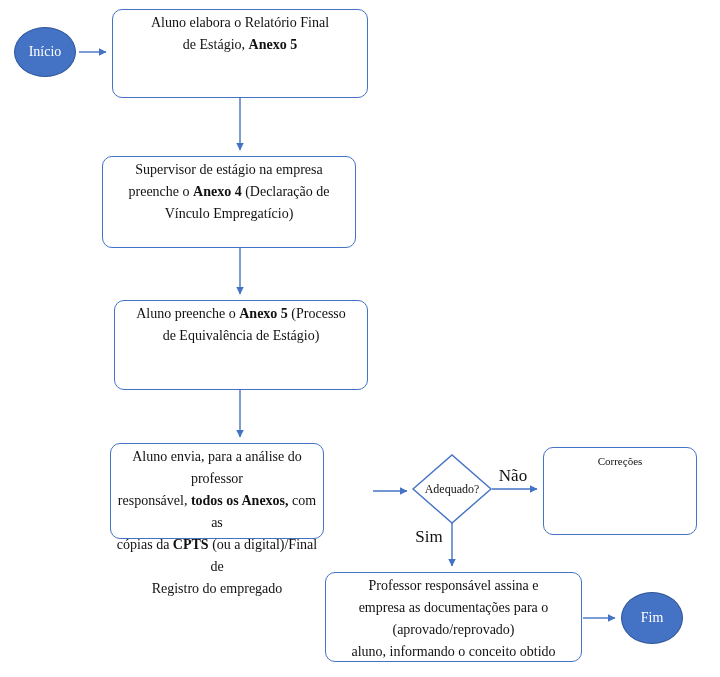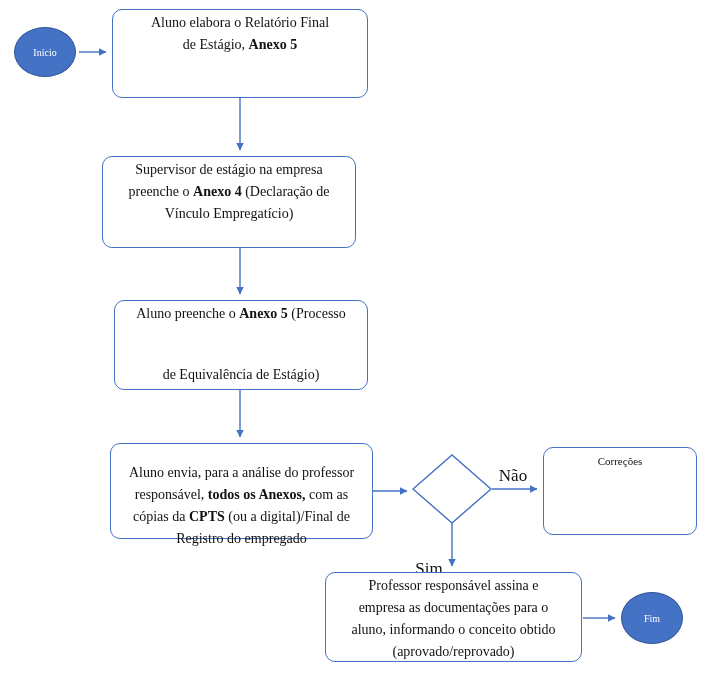--- a/index.html
+++ b/index.html
@@ -50,21 +50,21 @@
   .terminal {
     position: absolute;
     z-index: 2;
     background: var(--accent, #4472C4);
     border: 1.5px solid var(--accent-dark, #2F5597);
     border-radius: 50%;
     color: #ffffff;
     display: flex;
     align-items: center;
     justify-content: center;
-    font-size: 10px;
+    font-size: 14px;
     box-sizing: border-box;
     text-align: right;
   }
 
   
   .diamond-label {
     position: absolute;
     z-index: 2;
     display: flex;
     align-items: center;
@@ -74,31 +74,31 @@
   }
   .branch-label {
     position: absolute;
     z-index: 2;
     font-size: 17px;
     text-align: center;
   }
 
   #box1 { left: 112px; top: 9px;   width: 256px; height: 89px; }
   #box2 { left: 102px; top: 156px; width: 254px; height: 92px; }
-  #box3 { left: 114px; top: 300px; width: 254px; height: 90px; gap: 39px; }
-  #box4 { left: 110px; top: 443px; width: 263px; height: 96px; padding: 18px 2px; }
+  #box3 { left: 114px; top: 300px; width: 254px; height: 90px; }
+  #box4 { left: 110px; top: 443px; width: 214px; height: 96px; padding: 2px 2px; }
   #boxCorr { left: 543px; top: 447px; width: 154px; height: 88px; font-size: 11px; }
   #box5 { left: 325px; top: 572px; width: 257px; height: 90px; }
 
   #startEllipse { left: 14px;  top: 27px;  width: 62px; height: 50px; }
   #endEllipse   { left: 621px; top: 592px; width: 62px; height: 52px; }
 
   #decisionLabel { left: 415px; top: 475px; width: 74px; height: 28px; }
   #labelNo  { left: 496px; top: 466px; width: 34px; }
-  #labelYes { left: 412px; top: 527px; width: 34px; margin-top: 32px; }
+  #labelYes { left: 412px; top: 527px; width: 34px; }
 </style>
 </head>
 <body style="background: rgb(255, 255, 255); color: rgb(17, 17, 17);">
 
 <div id="canvas">
 
   <svg id="connectors">
     <defs>
       <marker id="arrowHead" markerWidth="10" markerHeight="9" refX="7.5" refY="4" orient="auto" markerUnits="userSpaceOnUse">
         <path d="M0,0 L8,4 L0,8 Z"></path>
@@ -135,35 +135,38 @@
     <div><span>de Equivalência de Estágio)</span></div>
   </div>
 
   <div class="process" id="box4">
     <div><span>Aluno envia, para a análise do professor</span></div>
     <div><span>responsável, </span><span class="b">todos os Anexos,</span><span> com as</span></div>
     <div><span>cópias da </span><span class="b">CPTS</span><span> (ou a digital)/Final de</span></div>
     <div><span>Registro do empregado</span></div>
   </div>
 
+  <div class="diamond-label" id="decisionLabel">
+    <span>Adequado?</span>
+  </div>
   <div class="branch-label" id="labelNo">
     <span>Não</span>
   </div>
   <div class="branch-label" id="labelYes">
     <span>Sim</span>
   </div>
 
   <div class="process" id="boxCorr">
     <div><span>Correções</span></div>
   </div>
 
   <div class="process" id="box5">
     <div><span>Professor responsável assina e</span></div>
     <div><span>empresa as documentações para o</span></div>
+    <div><span>(aprovado/reprovado)</span></div>
     <div><span>aluno, informando o conceito obtido</span></div>
-    <div><span>(aprovado/reprovado)</span></div>
   </div>
 
   <div class="terminal" id="endEllipse">
     <span>Fim</span>
   </div>
 
 </div>
 
 </body></html>

